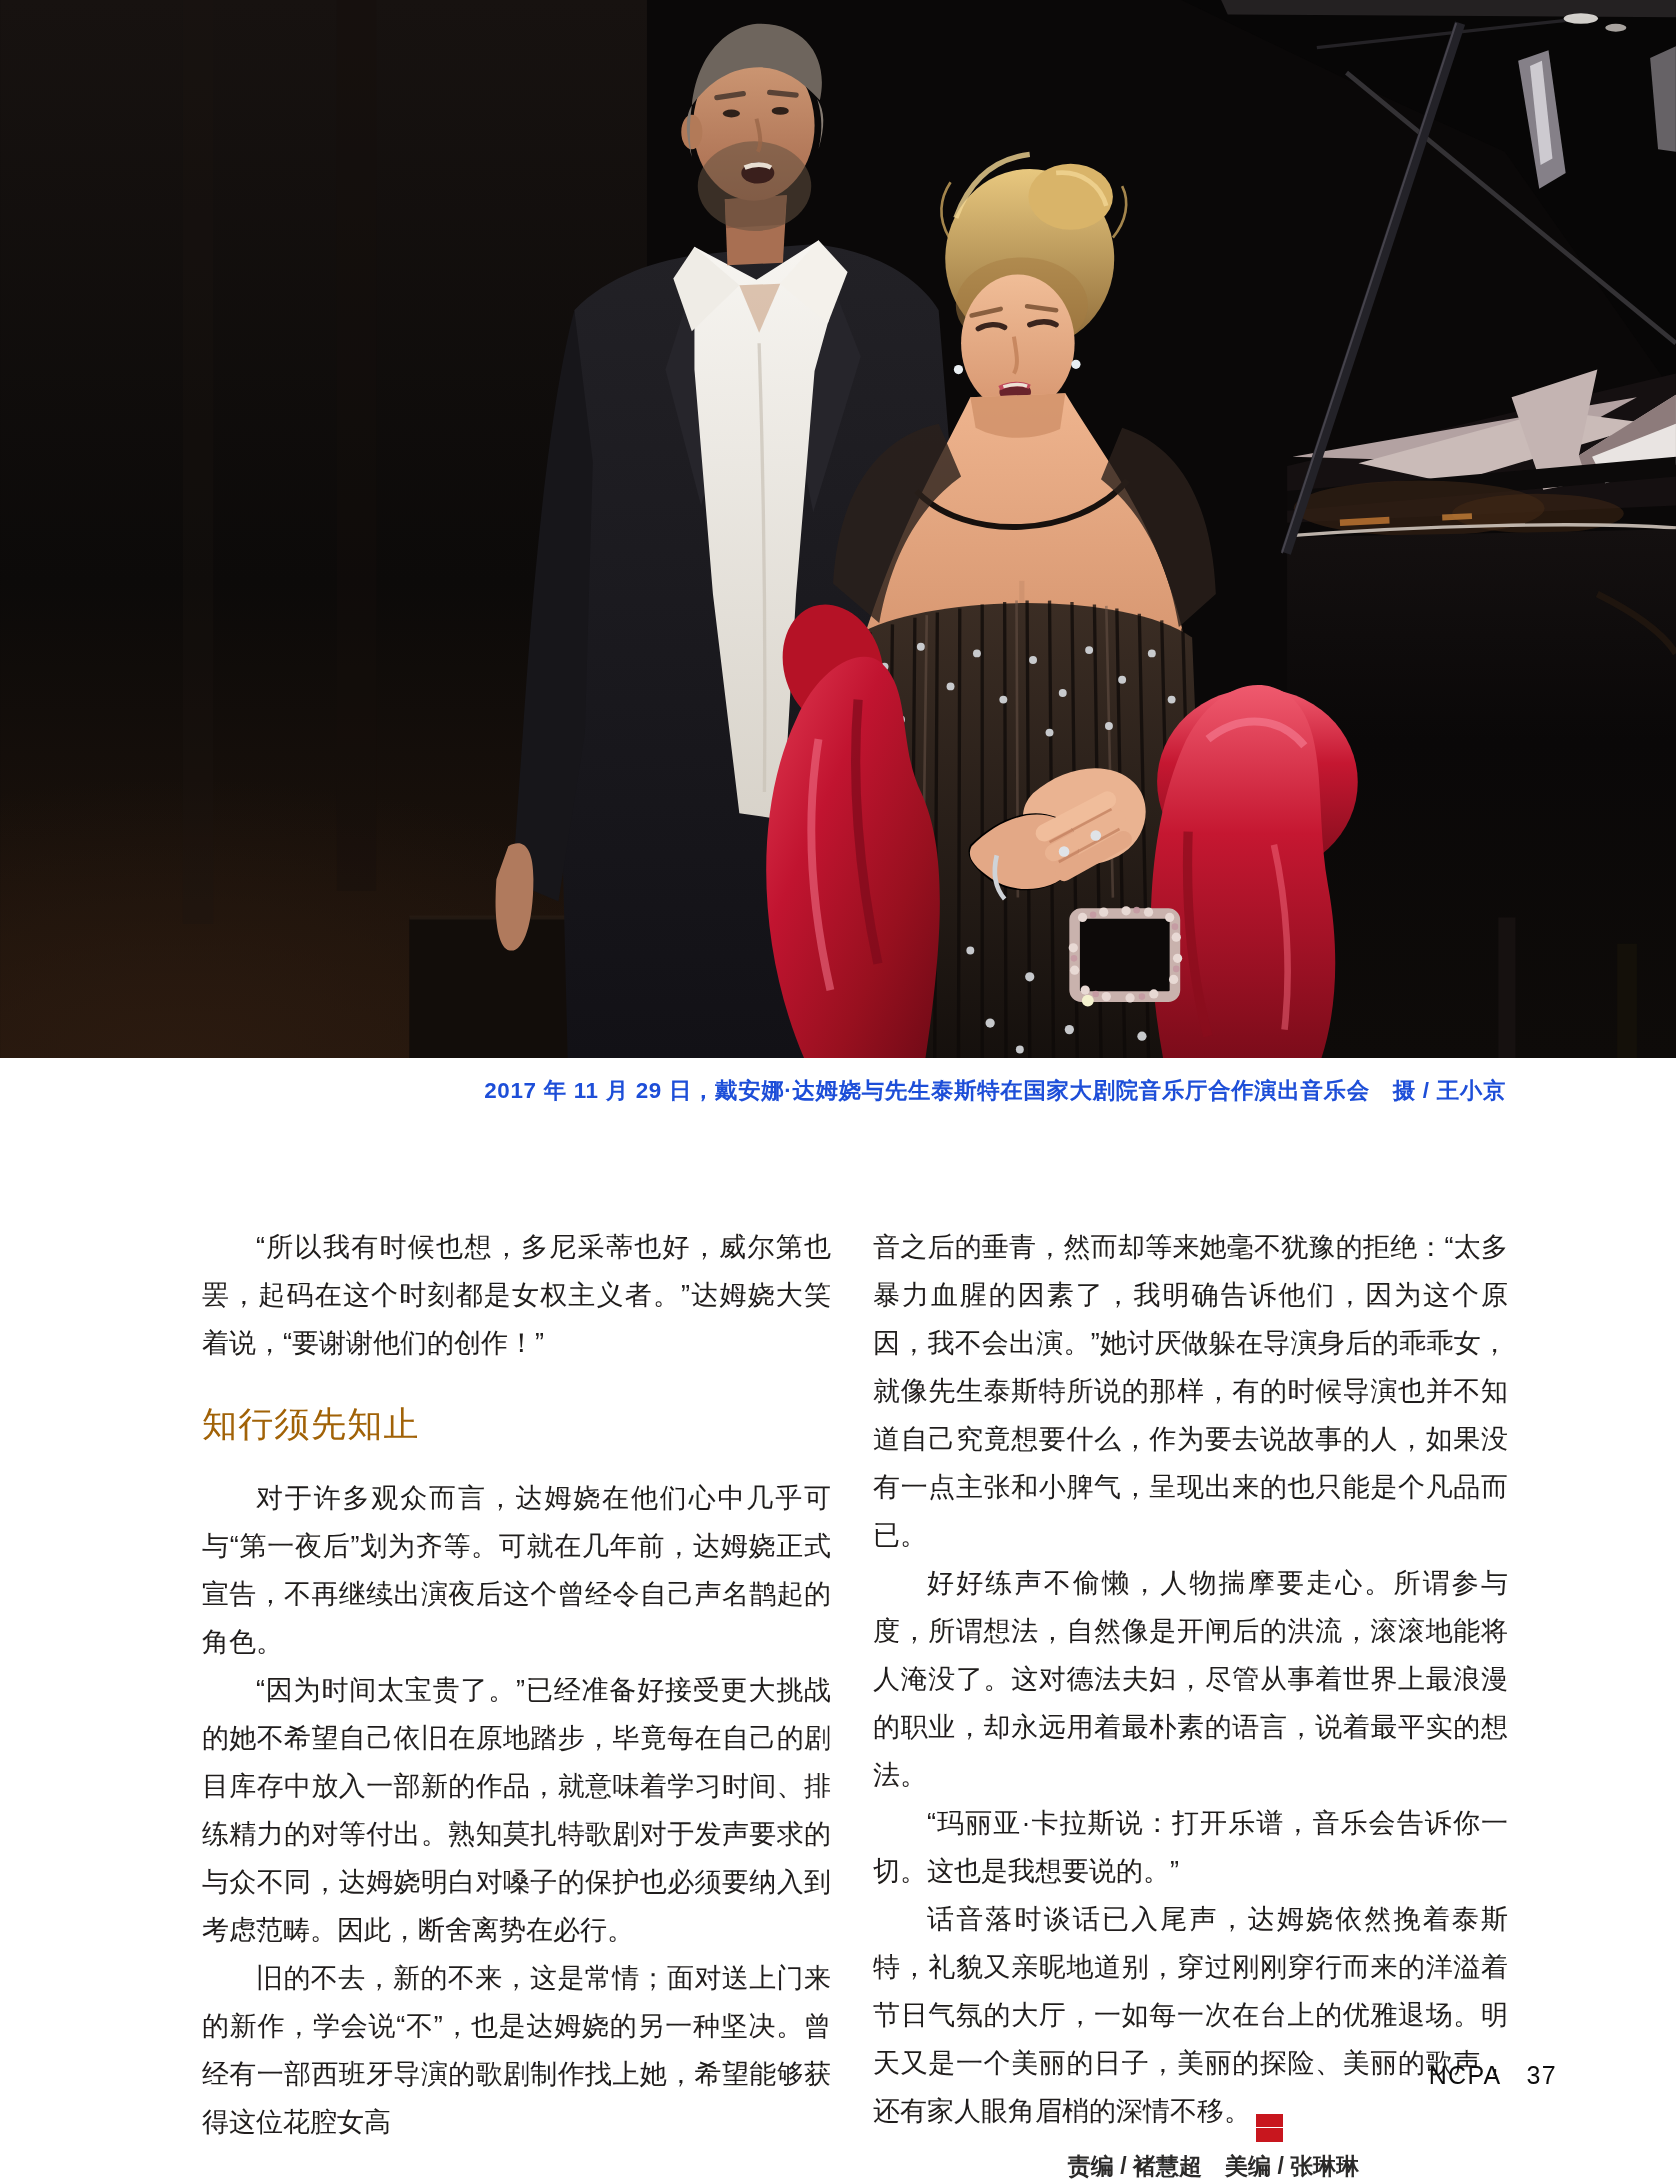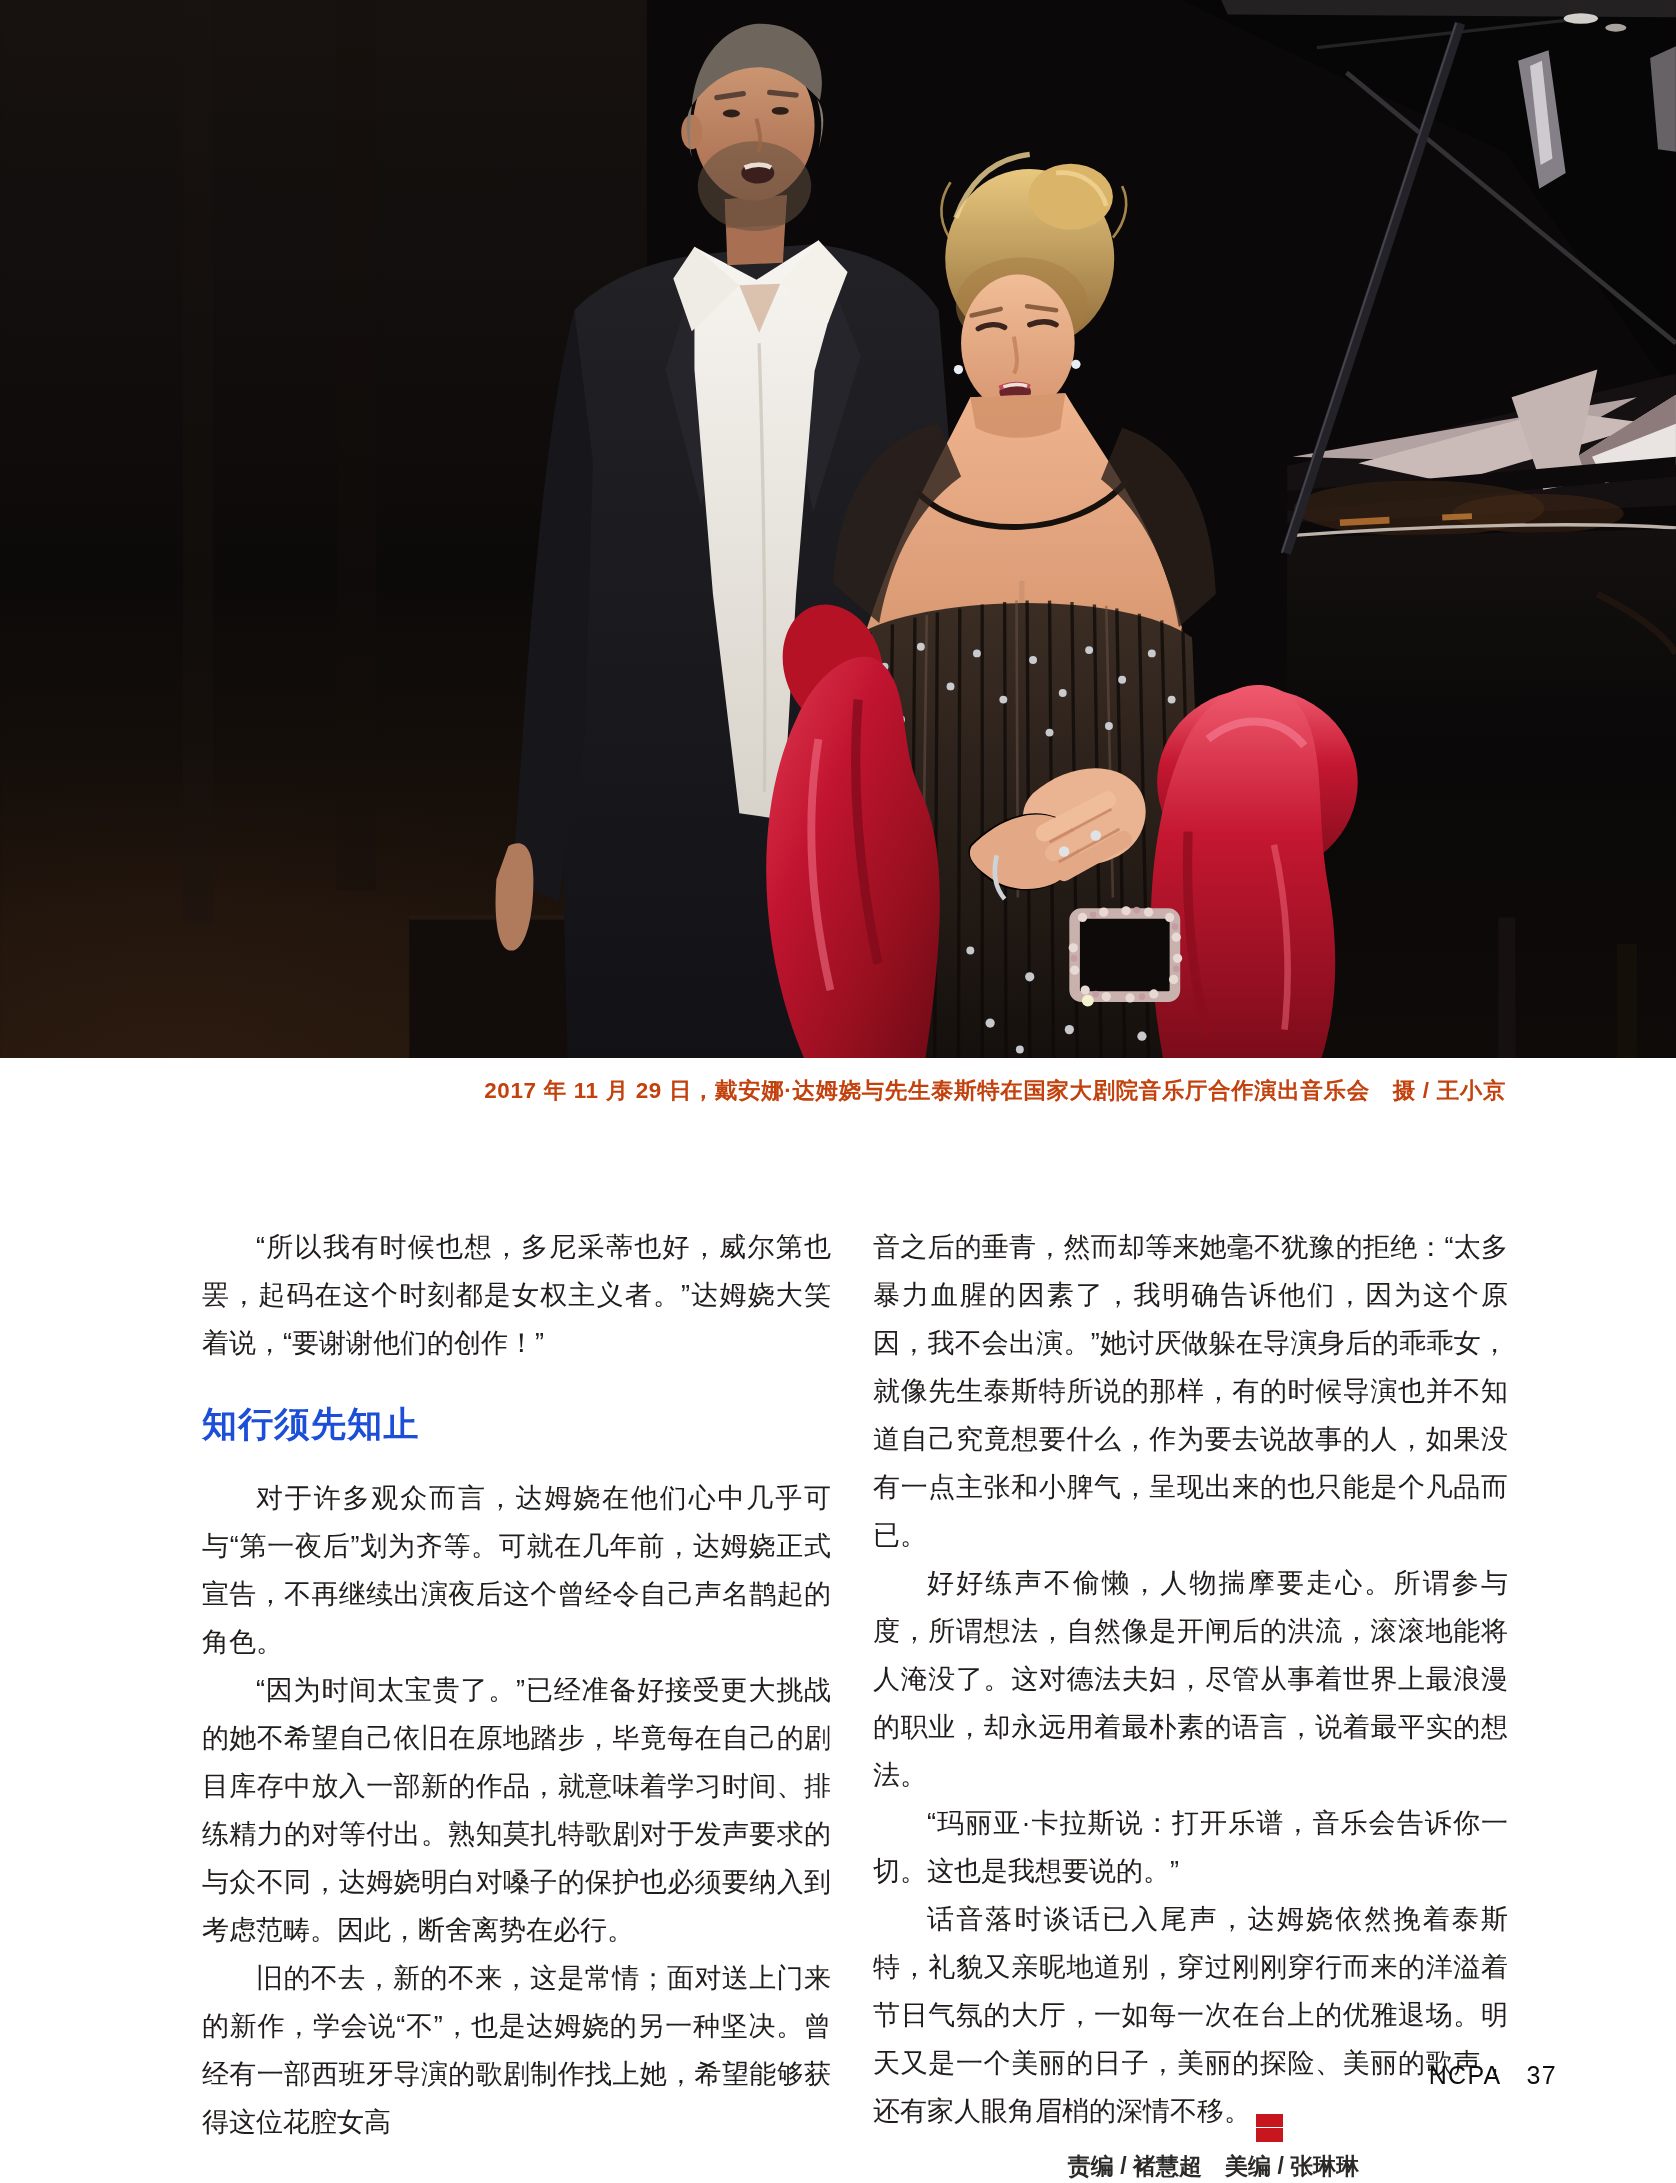--- a/index.html
+++ b/index.html
@@ -10,35 +10,35 @@
     font-family:"Liberation Sans","DejaVu Sans",sans-serif;
     overflow:hidden;
   }
   .photo{
     position:absolute;left:0;top:0;width:1676px;height:1058px;
     background:#0a0808;
   }
   .photo svg{display:block;width:1676px;height:1058px;}
   .caption{
     position:absolute;top:1075px;right:170px;
-    font-size:22.4px;font-weight:bold;color:#c2410c;
+    font-size:22.4px;font-weight:bold;color:#1d4ed8;
     letter-spacing:0.7px;white-space:nowrap;
   }
   .col{
     position:absolute;top:1223px;
     font-size:27px;line-height:48px;color:#201d1c;
     text-align:justify;
   }
   .col-left{left:202px;width:629px;}
   .col-right{left:873px;width:635px;}
   .col p{margin:0;text-indent:2em;}
   .col p.noindent{text-indent:0;}
   .section-heading{
     margin:37px 0 30px 0;
-    font-size:35px;line-height:40px;font-weight:bold;color:#1d4ed8;
+    font-size:35px;line-height:40px;font-weight:normal;color:#a16207;
     text-indent:0;letter-spacing:1.3px;
   }
   .byline{
     margin-top:18.5px;text-align:center;font-weight:bold;
     font-size:23px;color:#2b2a29;text-indent:0;
   }
   .ncpa-mark{
     display:inline-flex;flex-direction:column;align-items:center;justify-content:center;
     width:26.4px;height:28px;margin-left:5.3px;vertical-align:-4.6px;
     background:#c8161e;color:#ffffff;font-weight:bold;

